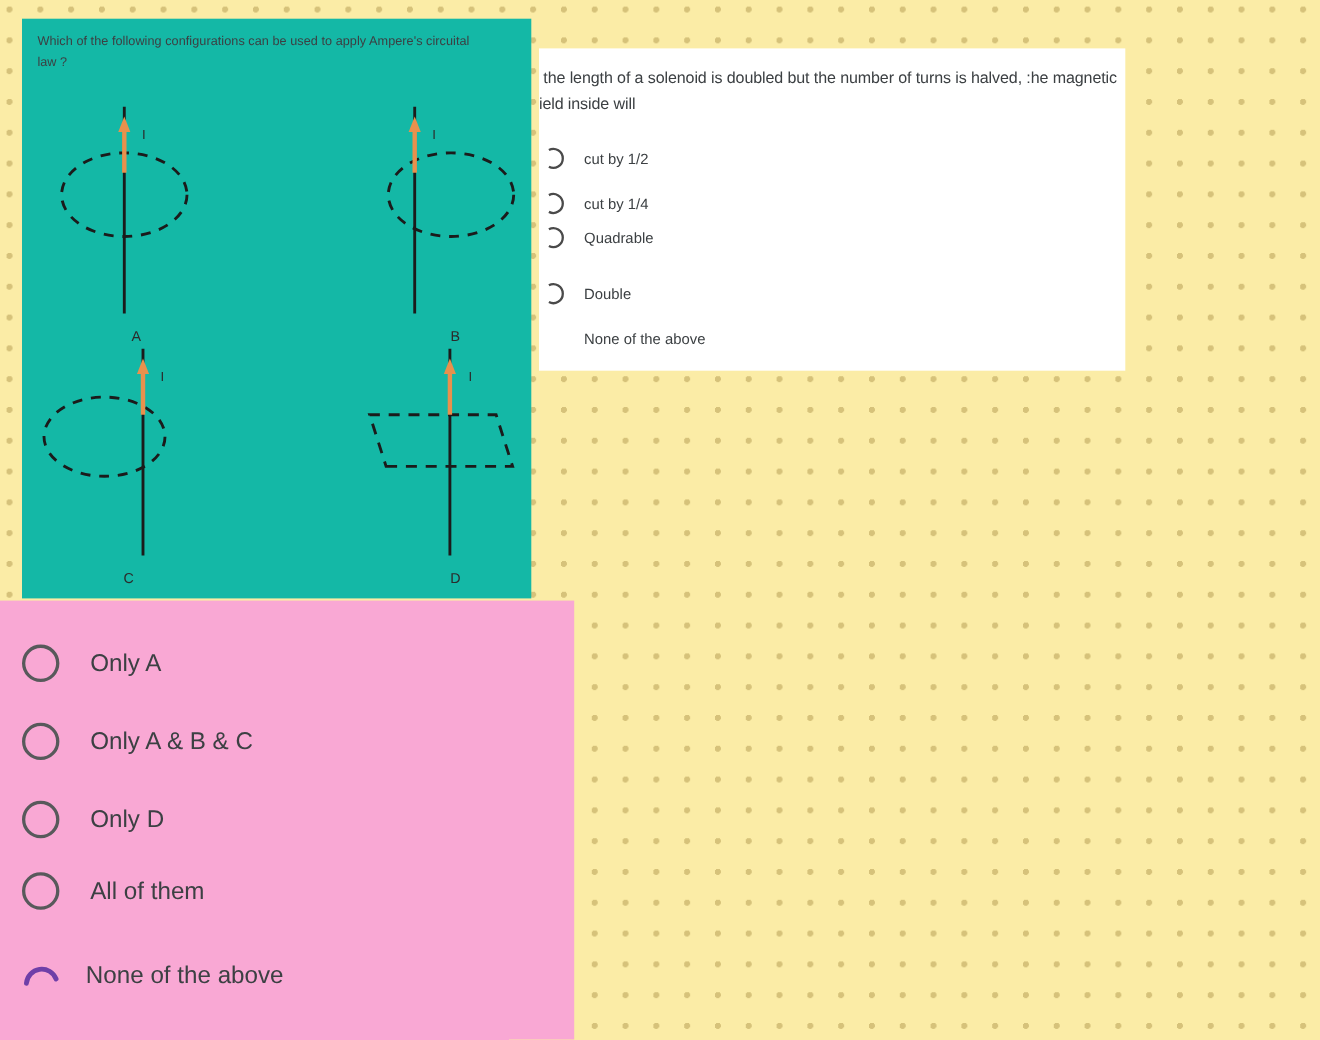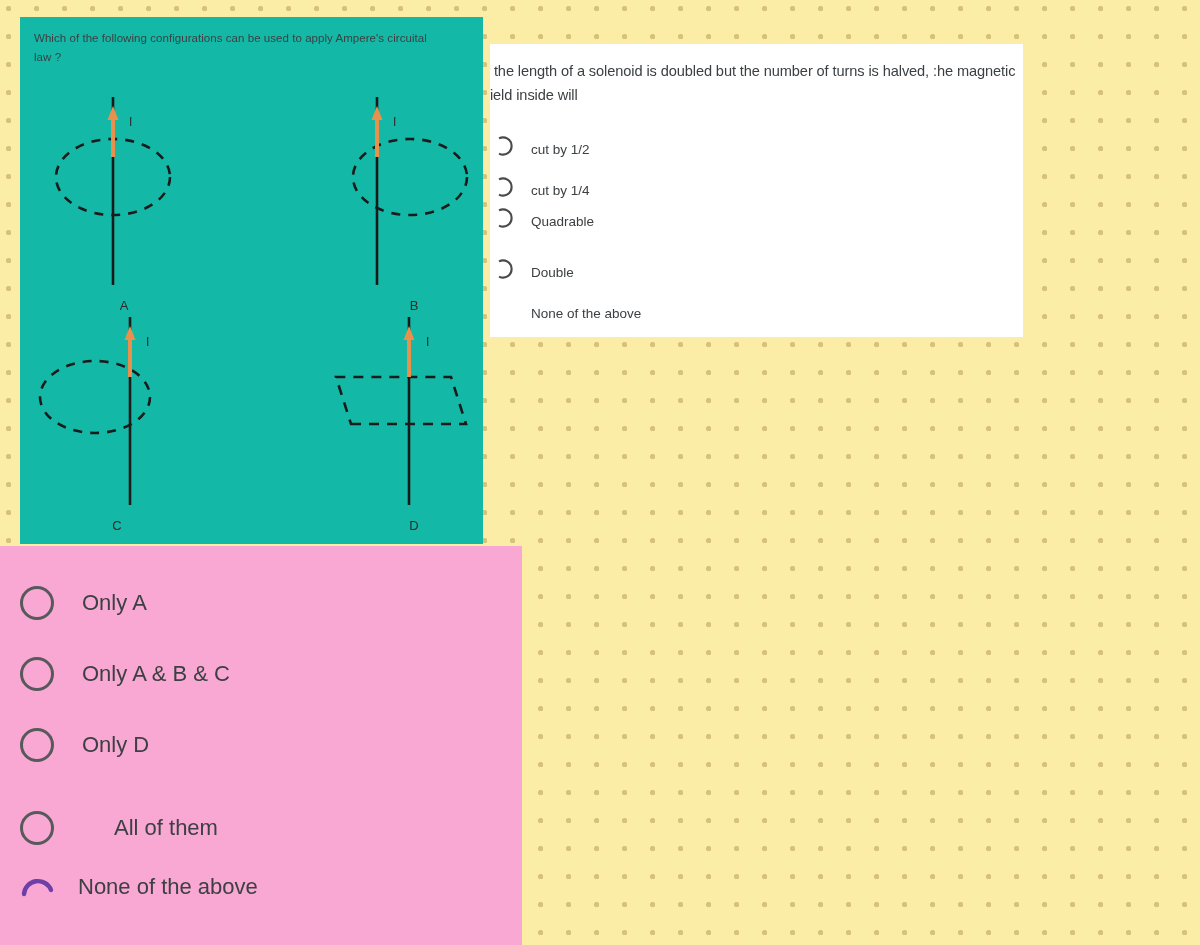--- a/index.html
+++ b/index.html
@@ -106,21 +106,21 @@
     margin-left: 28px;
     font-size: 22px;
     color: #3c4043;
     white-space: nowrap;
   }
   .opt-row .radio-arc + .opt-label { margin-left: 24px; }
 
   #opt-0 { top: 33px; }
   #opt-1 { top: 104px; }
   #opt-2 { top: 175px; }
-  #opt-3 { top: 258px; gap: 32px; }
+  #opt-3 { top: 240px; }
   #opt-4 { top: 317px; }
 
   
   #right-card {
     position: absolute;
     left: 490px;
     top: 44px;
     width: 533px;
     height: 293px;
     background: #ffffff;
@@ -134,21 +134,21 @@
     font-size: 14.6px;
     line-height: 1.64;
     color: #3c4043;
     letter-spacing: -0.1px;
   }
   .r-opt-row {
     position: absolute;
     left: 0px;
     height: 26px;
     display: flex;
-    align-items: flex-end;
+    align-items: center;
   }
   .r-radio {
     width: 22px;
     height: 22px;
     flex: 0 0 auto;
     margin-left: 5px;
     position: relative;
   }
   .r-opt-label {
     font-size: 13.5px;

